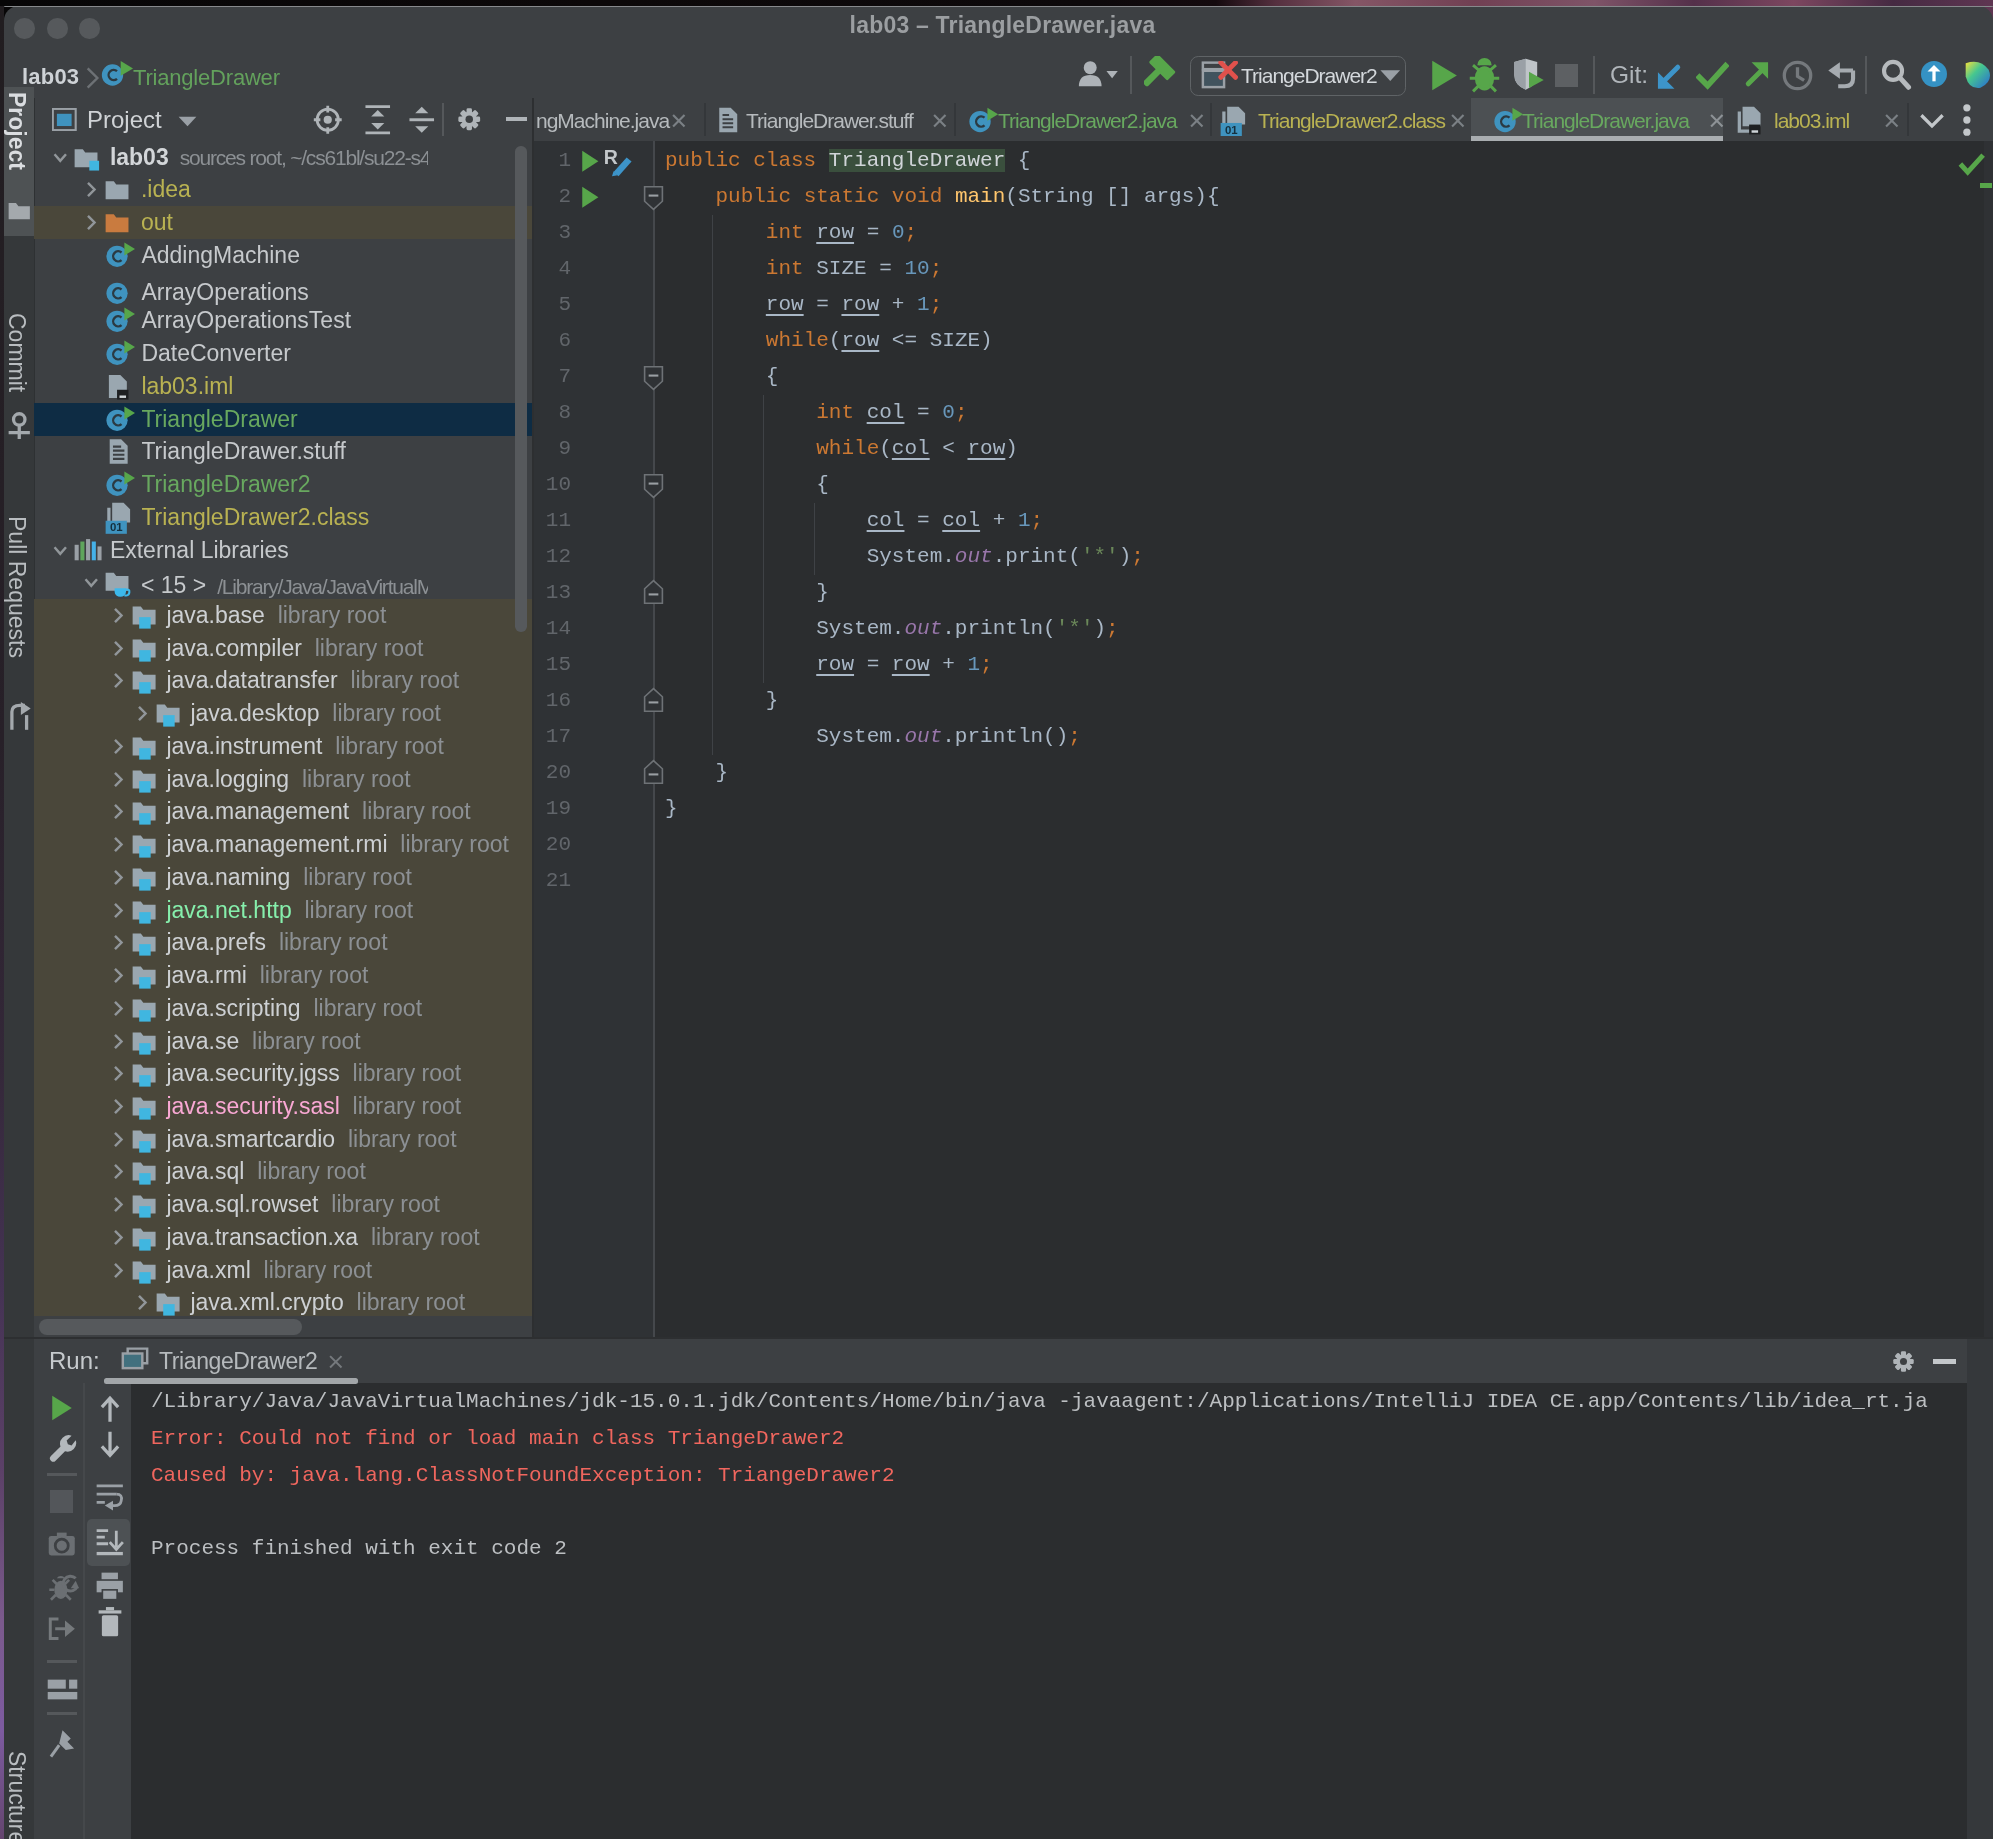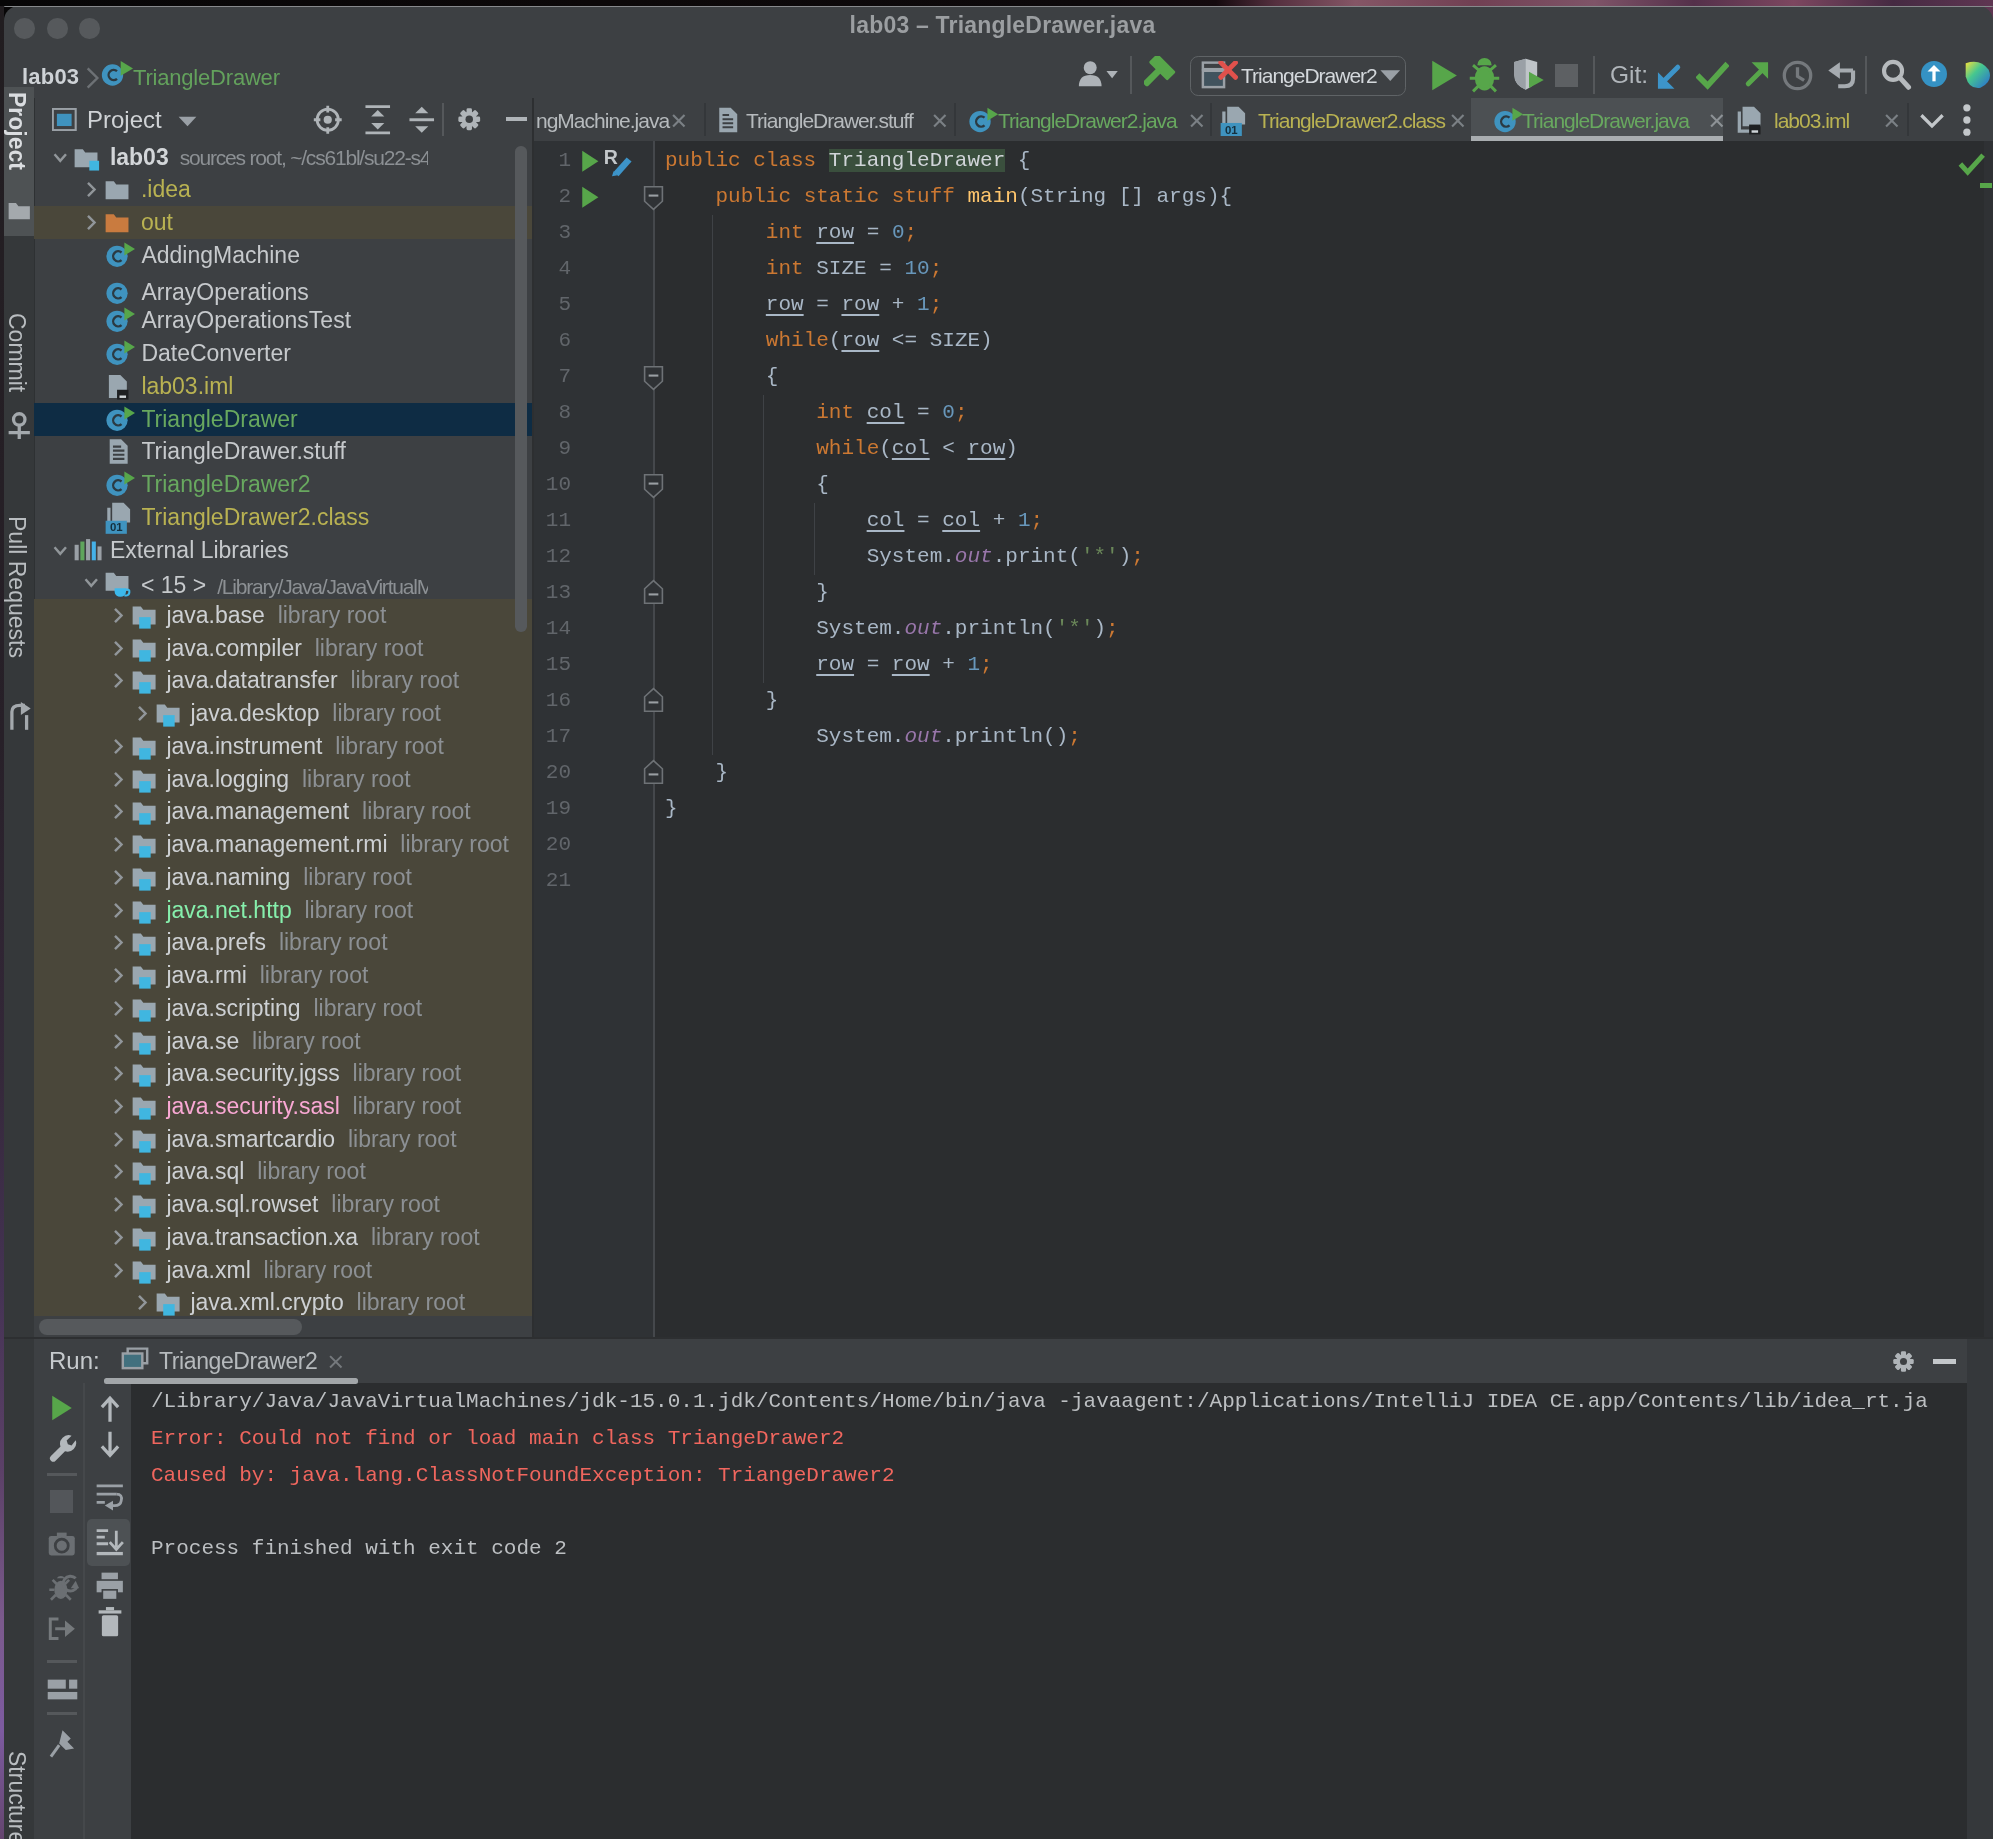--- a/index.html
+++ b/index.html
@@ -748,21 +748,21 @@
 <svg class="abs" style="left:643px;top:759px;" width="21" height="26" viewBox="0 0 26 32">
     <path d="M2,30 L24,30 L24,12 L13,2 L2,12 Z" fill="#2f3235" stroke="#6e7276" stroke-width="2"></path>
     <path d="M7,19 L19,19" stroke="#9a9fa3" stroke-width="2.6"></path>
   </svg>
 
 <div class="ig" style="left:712px;top:215px;height:540px;"></div>
 <div class="ig" style="left:763px;top:395px;height:288px;"></div>
 <div class="ig" style="left:814px;top:503px;height:72px;"></div>
 
 <div class="mono cline" style="top:143px;"><span class="k">public class </span><span style="background:#3a4f3d;color:#d0d4d8;">TriangleDrawer</span><span class="p"> {</span></div>
-<div class="mono cline" style="top:179px;"><span class="p">    </span><span class="k">public static stuff </span><span class="m">main</span><span class="p">(String [] args){</span></div>
+<div class="mono cline" style="top:179px;"><span class="p">    </span><span class="k">public static void </span><span class="m">main</span><span class="p">(String [] args){</span></div>
 <div class="mono cline" style="top:215px;"><span class="p">        </span><span class="k">int </span><span class="p u">row</span><span class="p"> = </span><span class="n">0</span><span class="k">;</span></div>
 <div class="mono cline" style="top:251px;"><span class="p">        </span><span class="k">int </span><span class="p">SIZE = </span><span class="n">10</span><span class="k">;</span></div>
 <div class="mono cline" style="top:287px;"><span class="p">        </span><span class="p u">row</span><span class="p"> = </span><span class="p u">row</span><span class="p"> + </span><span class="n">1</span><span class="k">;</span></div>
 <div class="mono cline" style="top:323px;"><span class="p">        </span><span class="k">while</span><span class="p">(</span><span class="p u">row</span><span class="p"> &lt;= SIZE)</span></div>
 <div class="mono cline" style="top:359px;"><span class="p">        {</span></div>
 <div class="mono cline" style="top:395px;"><span class="p">            </span><span class="k">int </span><span class="p u">col</span><span class="p"> = </span><span class="n">0</span><span class="k">;</span></div>
 <div class="mono cline" style="top:431px;"><span class="p">            </span><span class="k">while</span><span class="p">(</span><span class="p u">col</span><span class="p"> &lt; </span><span class="p u">row</span><span class="p">)</span></div>
 <div class="mono cline" style="top:467px;"><span class="p">            {</span></div>
 <div class="mono cline" style="top:503px;"><span class="p">                </span><span class="p u">col</span><span class="p"> = </span><span class="p u">col</span><span class="p"> + </span><span class="n">1</span><span class="k">;</span></div>
 <div class="mono cline" style="top:539px;"><span class="p">                System.</span><span class="o">out</span><span class="p">.print(</span><span class="s">'*'</span><span class="p">)</span><span class="k">;</span></div>

